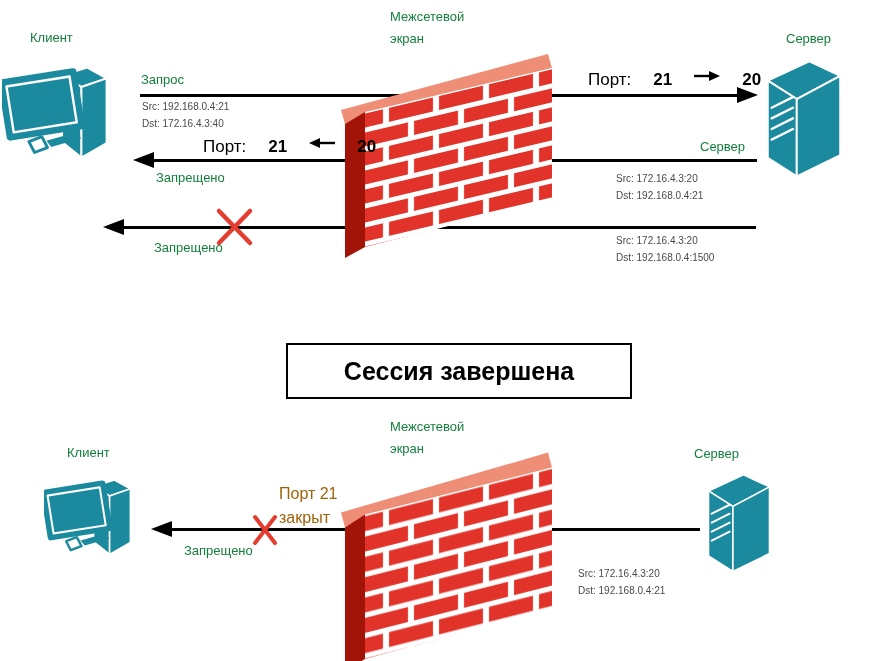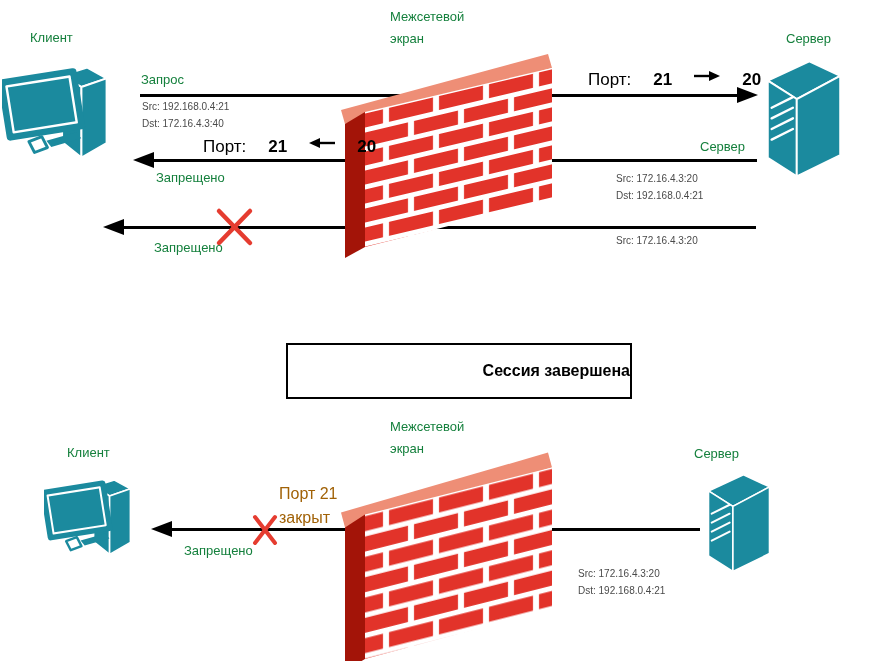--- a/index.html
+++ b/index.html
@@ -13,22 +13,22 @@
   .ah-l{width:0;height:0;border-top:8px solid transparent;border-bottom:8px solid transparent;
         border-right:21px solid #000;z-index:1;}
   .ah-r{width:0;height:0;border-top:8px solid transparent;border-bottom:8px solid transparent;
         border-left:21px solid #000;z-index:1;}
   .portrow{display:inline-flex;align-items:flex-start;gap:22px;font-size:17px;color:#000;
            white-space:nowrap;z-index:3;}
   .portrow b{font-weight:bold;}
   .wall{z-index:2;}
   .icon{z-index:2;}
   .cross{z-index:3;}
-  .banner{border:2px solid #000;display:flex;align-items:center;justify-content:flex-end;
-          font-weight:bold;font-size:16px;color:#000;z-index:3;background:#fff;}
+  .banner{border:2px solid #000;display:flex;align-items:center;justify-content:center;
+          font-weight:bold;font-size:25px;color:#000;z-index:3;background:#fff;}
 </style>
 </head>
 <body>
 
 <div class="stage">
 
   <svg width="0" height="0" style="position:absolute" aria-hidden="true">
     <defs>
       <pattern id="bricks" patternUnits="userSpaceOnUse" width="50" height="38" patternTransform="skewY(-13.3) translate(0,32.4)">
         <rect width="50" height="38" fill="#ffffff"></rect>
@@ -138,20 +138,21 @@
   </div>
 
   <div class="abs lbl" style="left:700px;top:139px">Сервер</div>
   <div class="abs small" style="left:616px;top:170px">
     <div>Src: 172.16.4.3:20</div>
     <div>Dst: 192.168.0.4:21</div>
   </div>
 
   <div class="abs small" style="left:616px;top:232px">
     <div>Src: 172.16.4.3:20</div>
+    <div>Dst: 192.168.0.4:1500</div>
   </div>
 
   <div class="abs banner" style="left:286px;top:343px;width:342px;height:52px">
     <span>Сессия завершена</span>
   </div>
 
   <div class="abs lbl" style="left:390px;top:416px;line-height:22px;z-index:3">
     <div>Межсетевой</div>
     <div>экран</div>
   </div>

